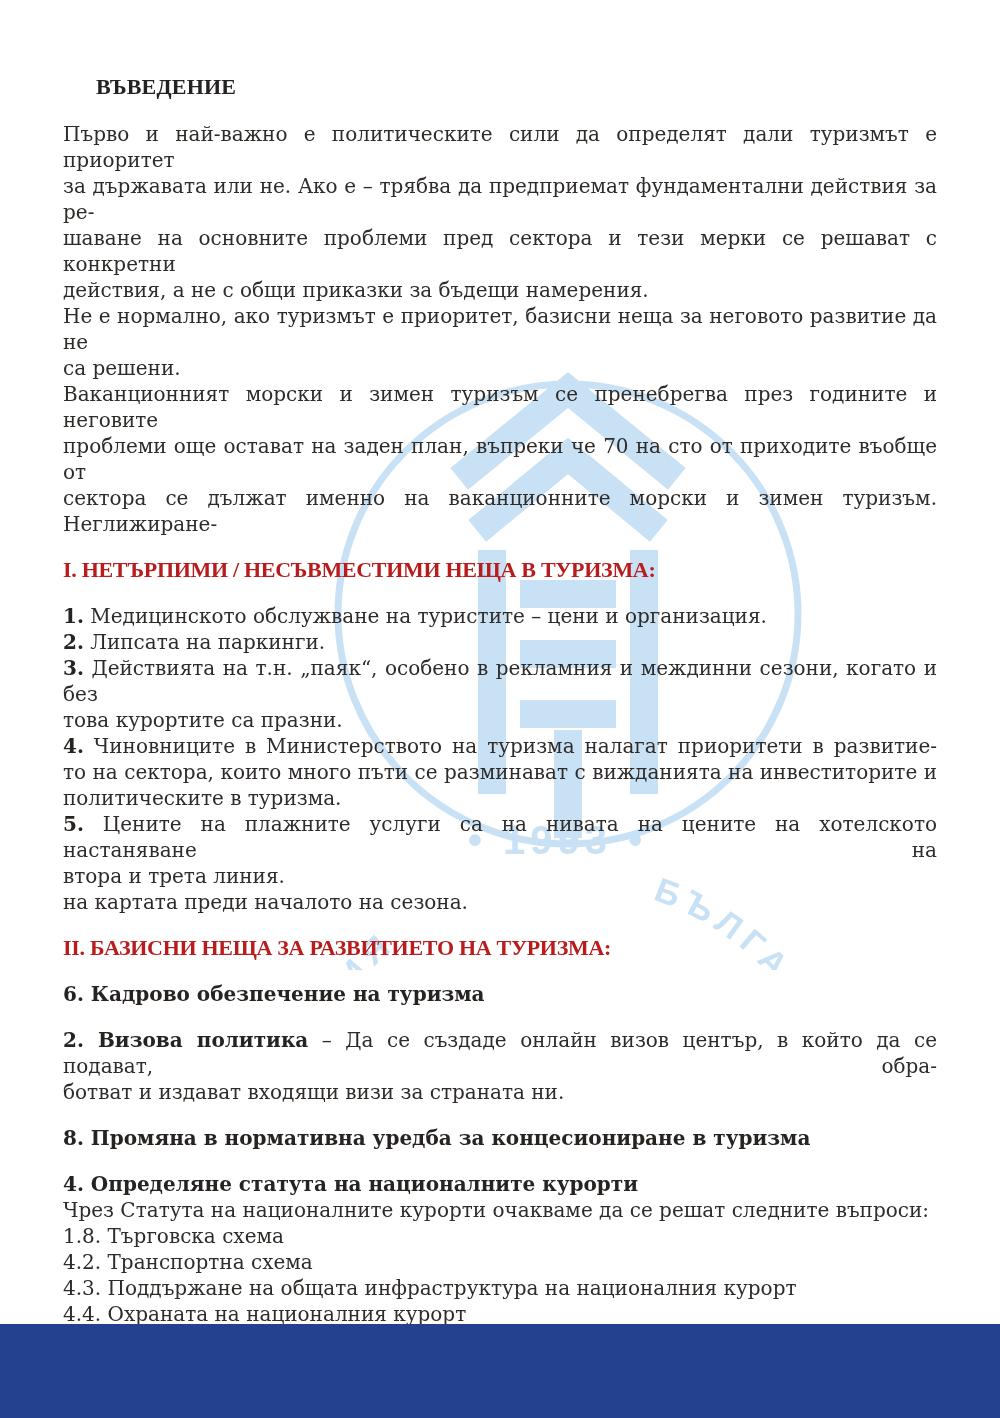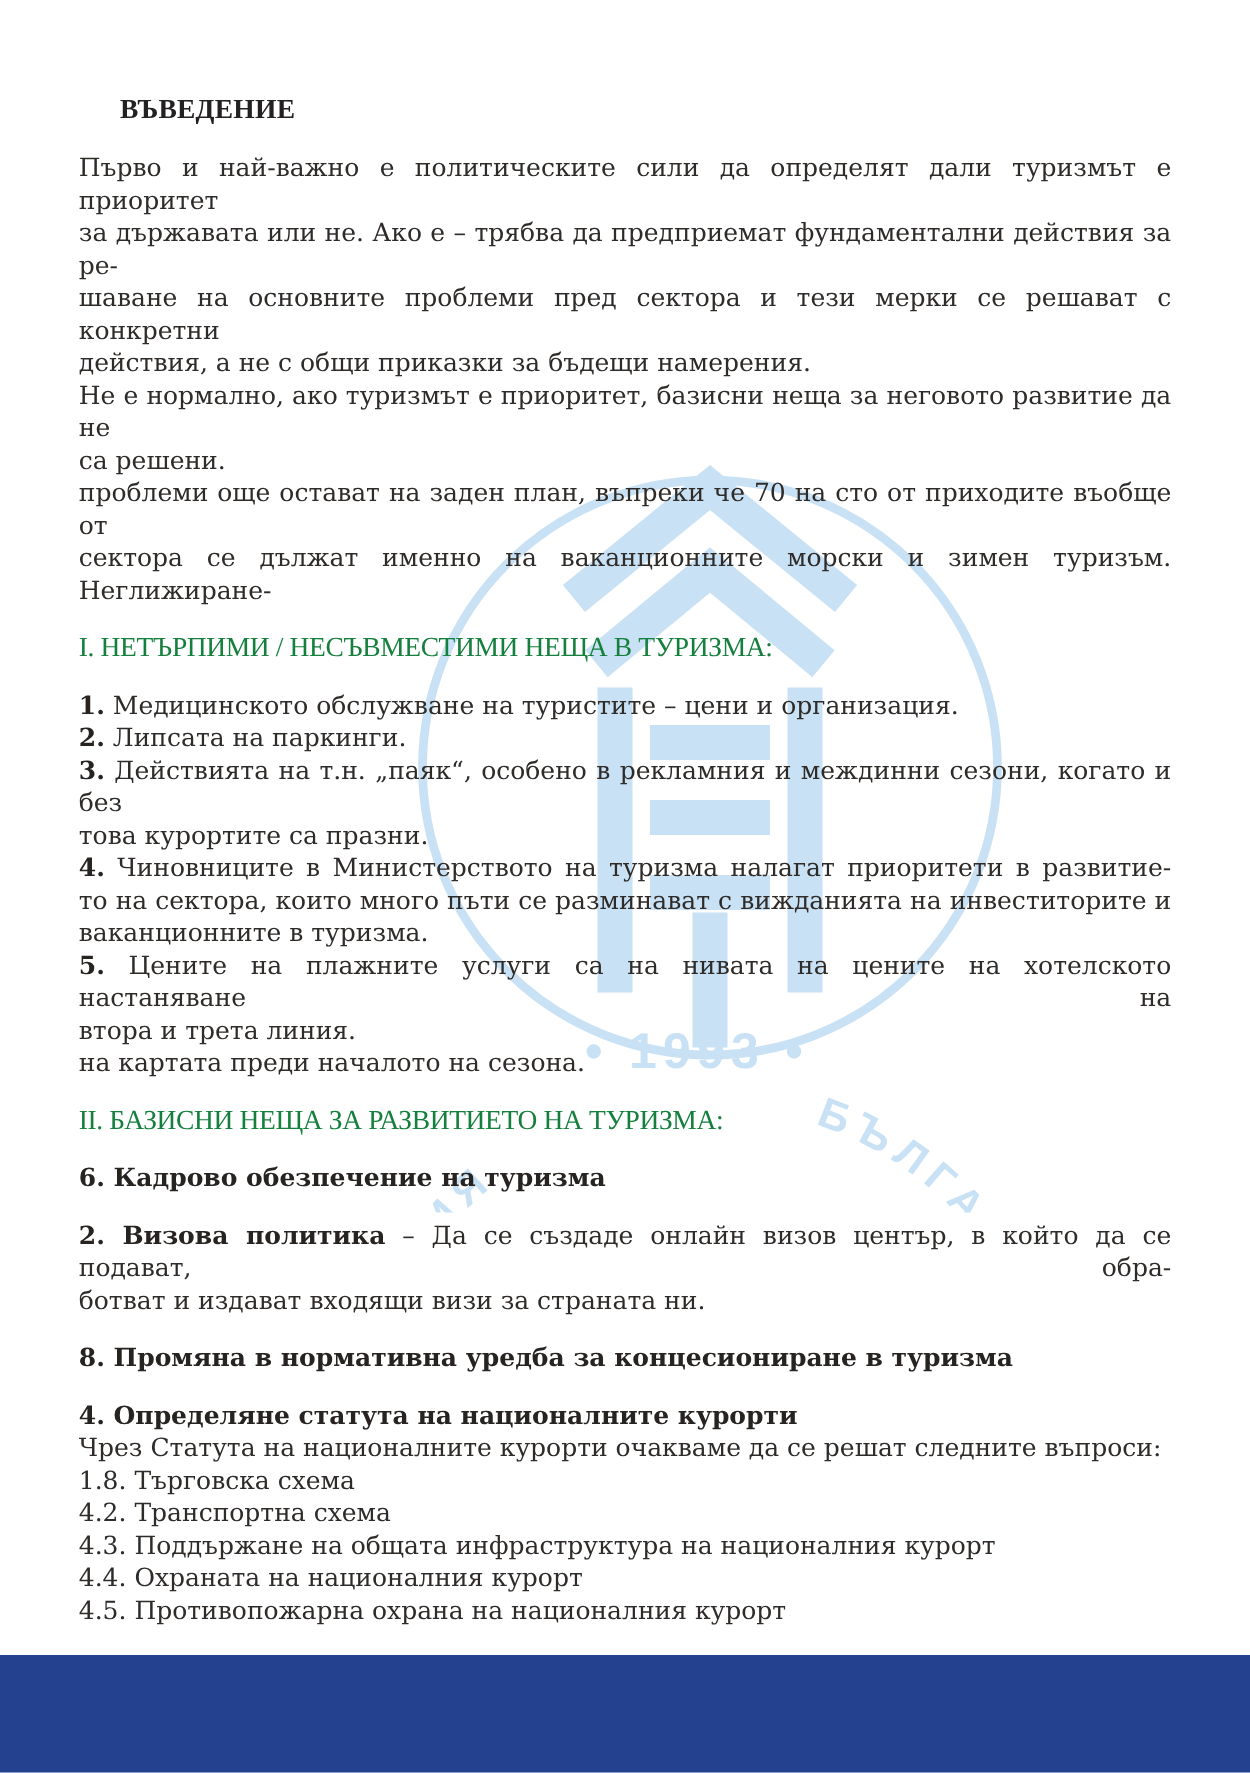--- a/index.html
+++ b/index.html
@@ -30,25 +30,25 @@
     font-family: "Liberation Serif", serif;
     font-weight: 700;
     font-size: 22px;
     line-height: 28px;
     letter-spacing: 0.2px;
     color: #242122;
     margin-left: 33px;
   }
   .h {
     font-family: "Liberation Serif", serif;
-    font-weight: 400;
+    font-weight: 700;
     font-size: 22px;
     line-height: 26px;
     letter-spacing: -0.3px;
-    color: #15803d;
+    color: #b91c1c;
   }
   .para { margin: 0; }
   .gap { margin-top: 20px; }
   .line {
     font-size: 20px;
     line-height: 26px;
     white-space: normal;
   }
   .line b { font-weight: 700; color: #262321; }
   .just {
@@ -97,38 +97,39 @@
           <div class="line just"><span>Първо и най-важно е политическите сили да определят дали туризмът е приоритет</span></div>
           <div class="line just"><span>за държавата или не. Ако е – трябва да предприемат фундаментални действия за ре-</span></div>
           <div class="line just"><span>шаване на основните проблеми пред сектора и тези мерки се решават с конкретни</span></div>
           <div class="line"><span>действия, а не с общи приказки за бъдещи намерения.</span></div>
         </div>
         <div class="para">
           <div class="line just"><span>Не е нормално, ако туризмът е приоритет, базисни неща за неговото развитие да не</span></div>
           <div class="line"><span>са решени.</span></div>
         </div>
         <div class="para">
+          <div class="line just"><span>Ваканционният морски и зимен туризъм се пренебрегва през годините и неговите</span></div>
           <div class="line just"><span>проблеми още остават на заден план, въпреки че 70 на сто от приходите въобще от</span></div>
           <div class="line just"><span>сектора се дължат именно на ваканционните морски и зимен туризъм. Неглижиране-</span></div>
         </div>
         <div class="h gap">I. НЕТЪРПИМИ / НЕСЪВМЕСТИМИ НЕЩА В ТУРИЗМА:</div>
         <div class="para gap">
           <div class="line"><b>1.</b><span> Медицинското обслужване на туристите – цени и организация.</span></div>
         </div>
         <div class="para">
           <div class="line"><b>2.</b><span> Липсата на паркинги.</span></div>
         </div>
         <div class="para">
           <div class="line just"><b>3.</b><span> Действията на т.н. „паяк“, особено в рекламния и междинни сезони, когато и без</span></div>
           <div class="line"><span>това курортите са празни.</span></div>
         </div>
         <div class="para">
           <div class="line just"><b>4.</b><span> Чиновниците в Министерството на туризма налагат приоритети в развитие-</span></div>
           <div class="line just"><span>то на сектора, които много пъти се разминават с вижданията на инвеститорите и</span></div>
-          <div class="line"><span>ваканционните в туризма.</span></div>
+          <div class="line"><span>политическите в туризма.</span></div>
         </div>
         <div class="para">
           <div class="line just"><b>5.</b><span> Цените на плажните услуги са на нивата на цените на хотелското настаняване на</span></div>
           <div class="line"><span>втора и трета линия.</span></div>
         </div>
         <div class="para">
           <div class="line"><span>на картата преди началото на сезона.</span></div>
         </div>
         <div class="h gap">II. БАЗИСНИ НЕЩА ЗА РАЗВИТИЕТО НА ТУРИЗМА:</div>
         <div class="para gap">

